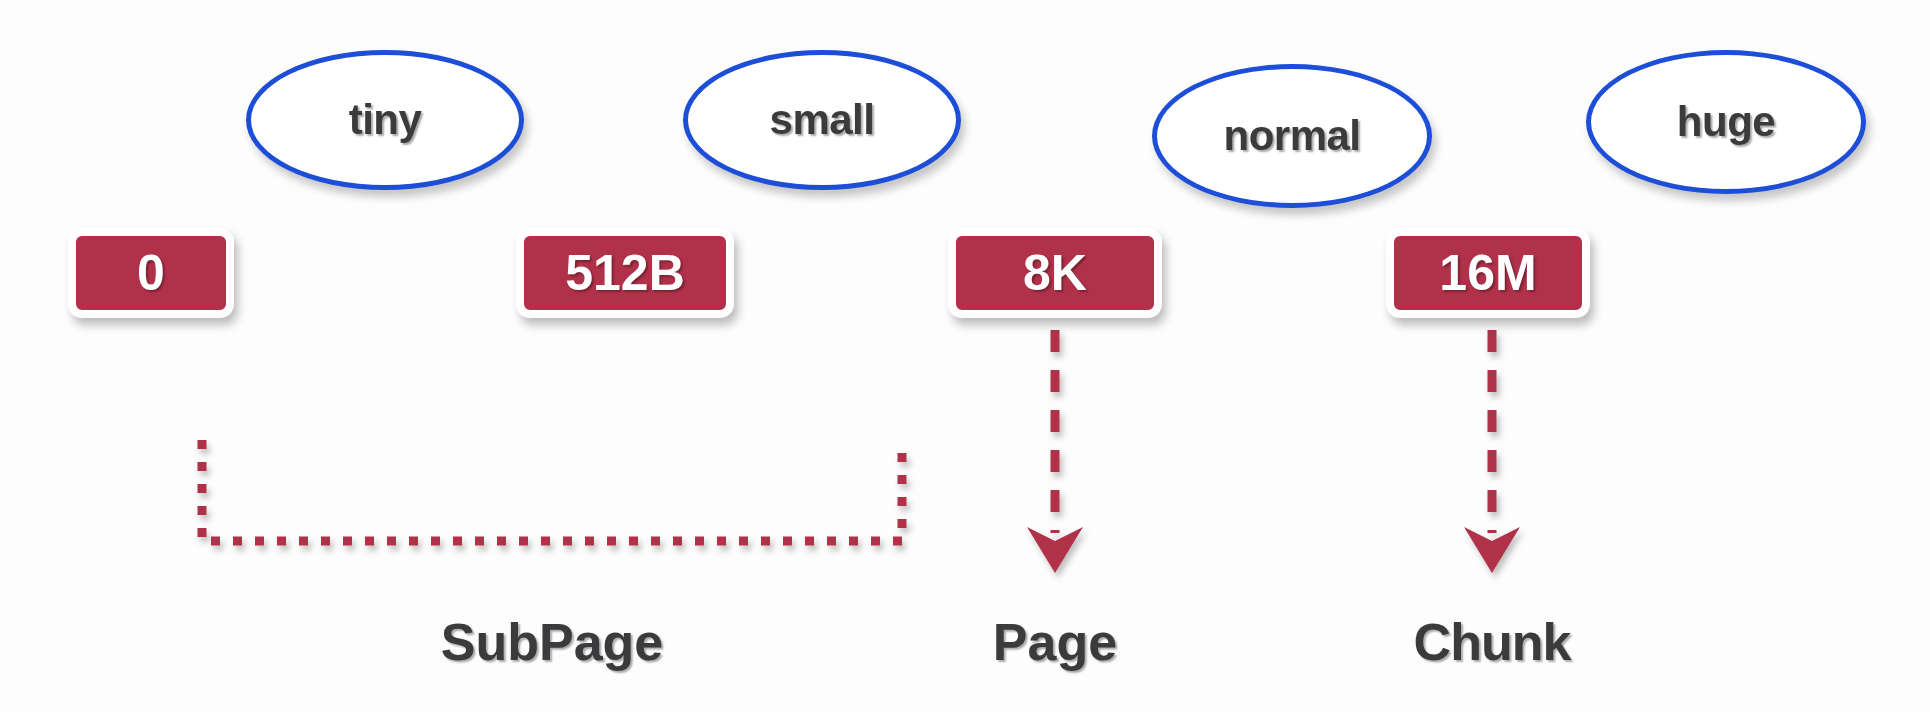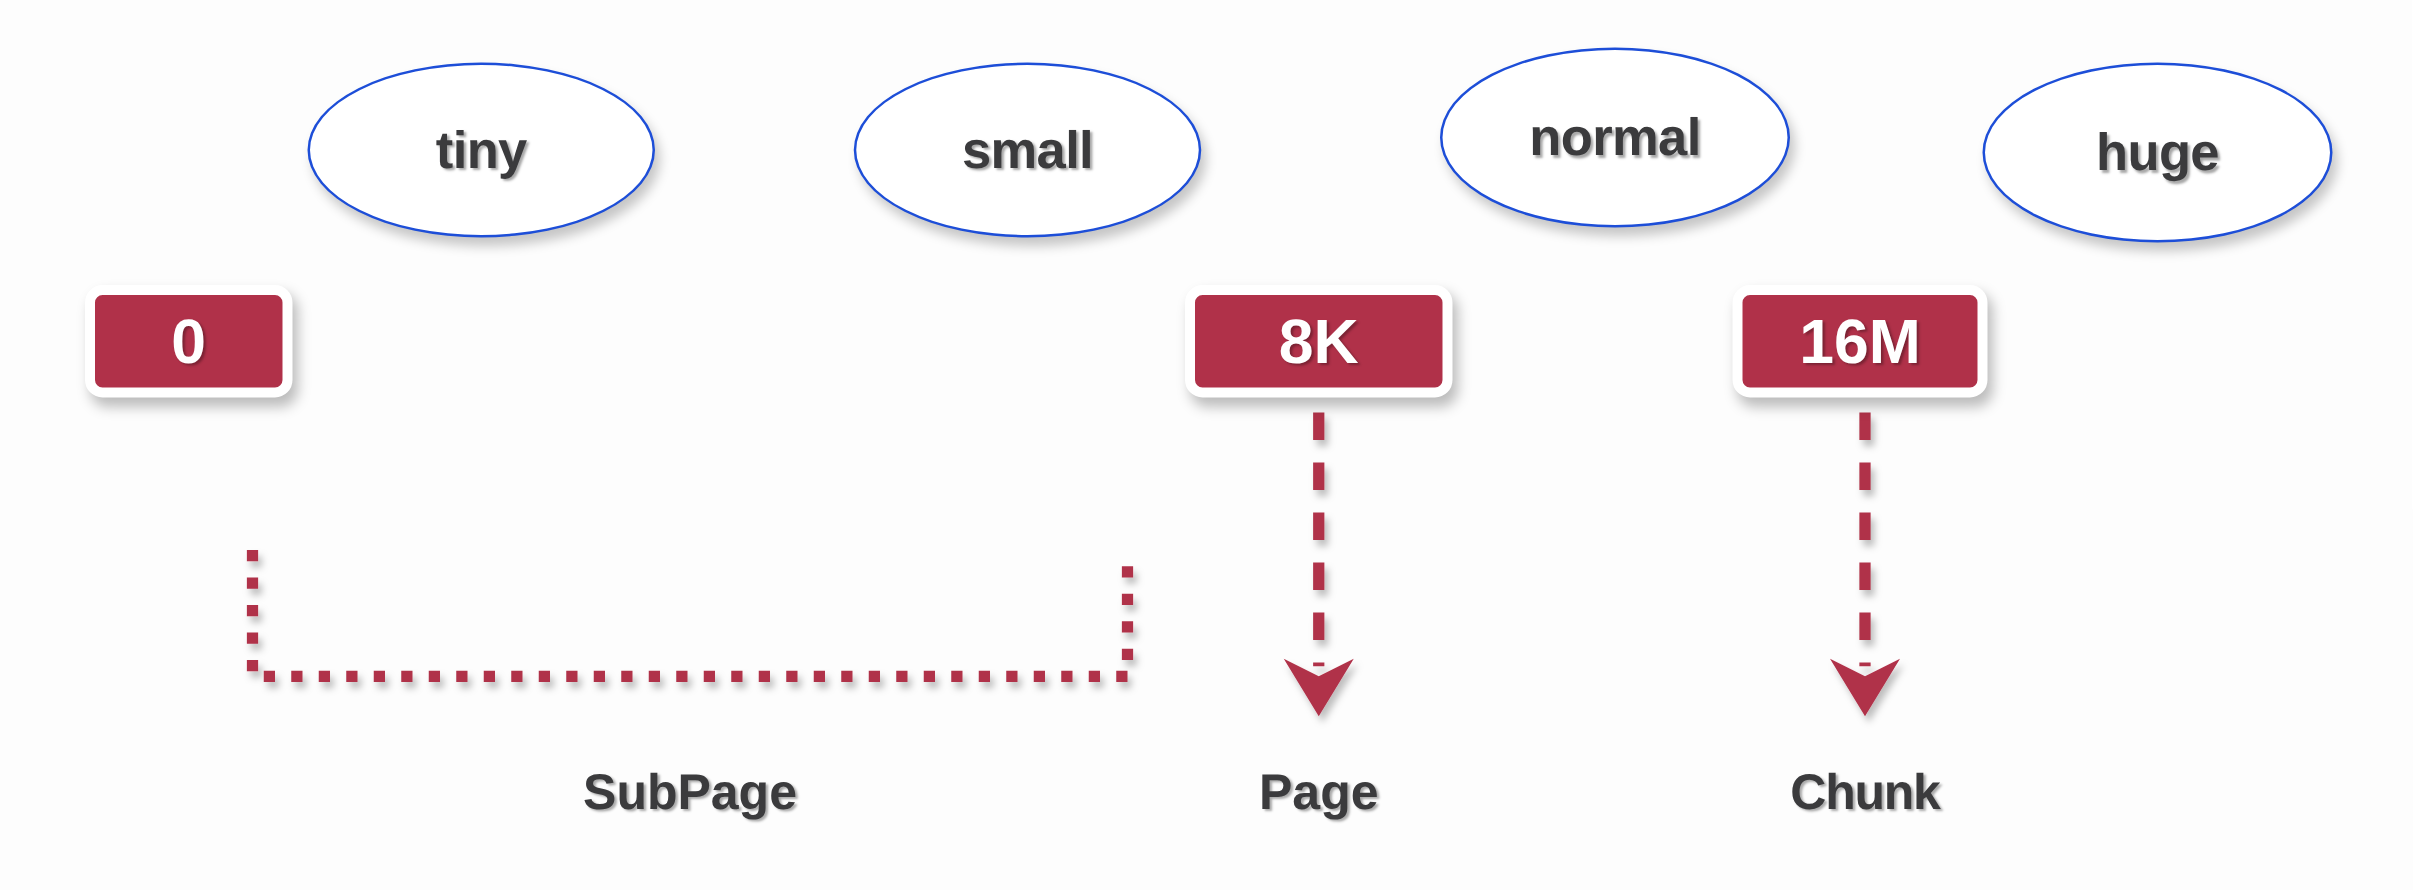--- a/index.html
+++ b/index.html
@@ -13,21 +13,21 @@
     height: 712px;
     background: #fdfdfd;
     overflow: hidden;
     font-family: "Liberation Sans", "DejaVu Sans", sans-serif;
   }
 
   
   .bubble {
     position: absolute;
     box-sizing: border-box;
-    border: 2px solid #1d4ed8;
+    border: 5px solid #1d4ed8;
     border-radius: 50%;
     background: #ffffff;
     display: flex;
     align-items: center;
     justify-content: center;
     box-shadow: 4px 7px 9px rgba(0,0,0,0.22);
   }
   .bubble-label {
     font-family: "Liberation Sans Narrow", "Liberation Sans", "DejaVu Sans", sans-serif;
     font-weight: bold;
@@ -68,21 +68,21 @@
     width: 1930px;
     height: 712px;
     pointer-events: none;
   }
 
   
   .caption {
     position: absolute;
     font-family: "Liberation Sans Narrow", "Liberation Sans", "DejaVu Sans", sans-serif;
     font-weight: bold;
-    font-size: 40px;
+    font-size: 52px;
     color: #3b3b3d;
     text-shadow: 2px 2px 2px rgba(0,0,0,0.33);
     white-space: nowrap;
     text-align: center;
     transform: translateX(-50%);
   }
   .caption.wide {
     font-family: "Liberation Sans", "DejaVu Sans", sans-serif;
     letter-spacing: -1px;
     text-align: right;
@@ -119,32 +119,35 @@
   </svg>
 
   <div class="bubble" style="left:246px; top:50px; width:278px; height:140px;">
     <span class="bubble-label">tiny</span>
   </div>
 
   <div class="bubble" style="left:683px; top:50px; width:278px; height:140px;text-align:center;">
     <span class="bubble-label">small</span>
   </div>
 
-  <div class="bubble" style="left:1152px; top:38px; width:280px; height:144px;">
+  <div class="bubble" style="left:1152px; top:64px; width:280px; height:144px;">
     <span class="bubble-label">normal</span>
   </div>
 
   <div class="bubble" style="left:1586px; top:50px; width:280px; height:144px;">
     <span class="bubble-label">huge</span>
   </div>
 
   <div class="chip" style="left:68px; top:228px; width:166px; height:90px;">
     <span class="chip-label">0</span>
   </div>
 
+  <div class="chip" style="left:516px; top:228px; width:218px; height:90px;">
+    <span class="chip-label">512B</span>
+  </div>
 
   <div class="chip" style="left:948px; top:228px; width:214px; height:90px;">
     <span class="chip-label">8K</span>
   </div>
 
   <div class="chip" style="left:1386px; top:228px; width:204px; height:90px;align-items:center;">
     <span class="chip-label">16M</span>
   </div>
 
   <div class="caption" style="left:552px; top:612px;">SubPage</div>

